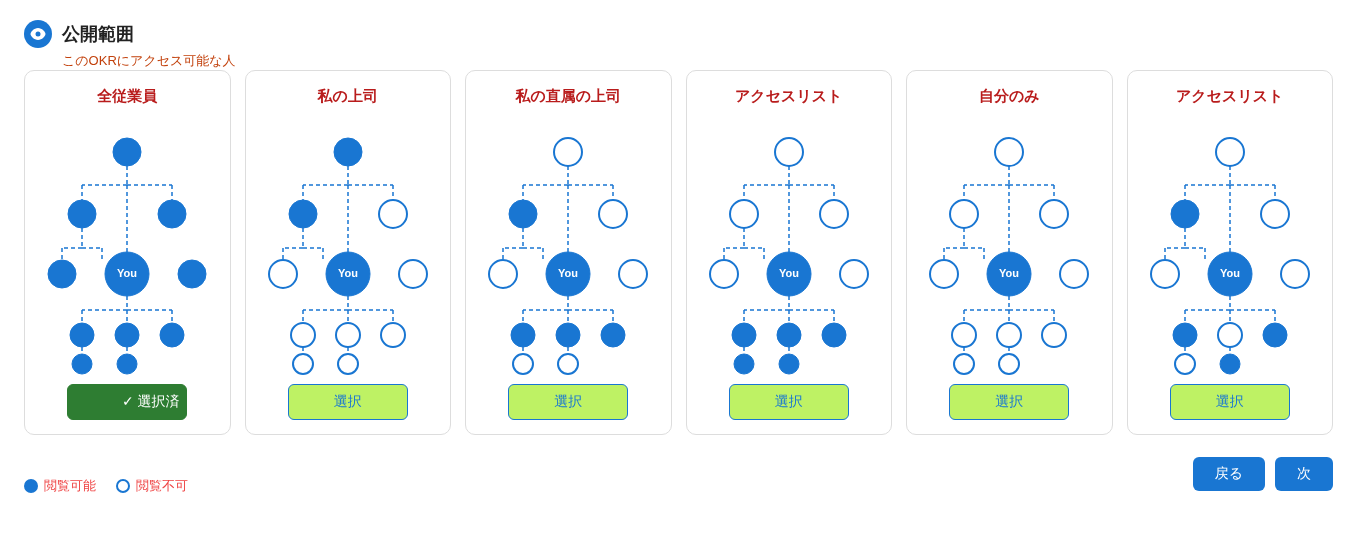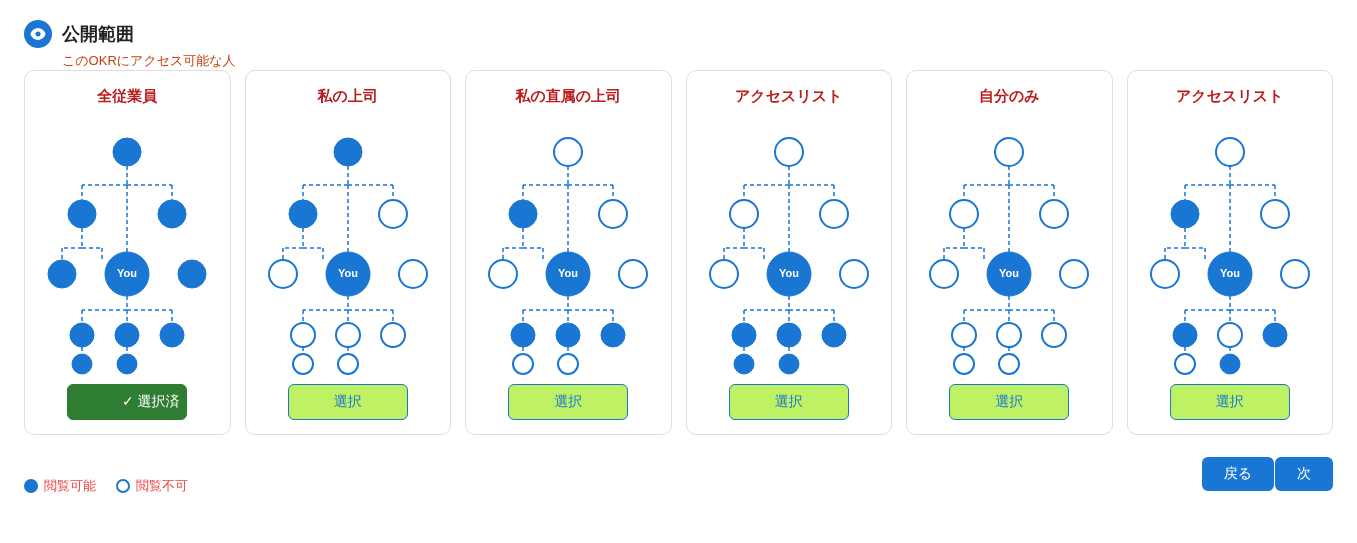--- a/index.html
+++ b/index.html
@@ -134,21 +134,21 @@
     .legend-dot-empty {
       width: 14px;
       height: 14px;
       border-radius: 50%;
       background: white;
       border: 2px solid #1976d2;
     }
 
     .footer-buttons {
       display: flex;
-      gap: 1px;
+      gap: 10px;
     }
 
     .btn-back, .btn-next {
       padding: 8px 22px;
       border-radius: 6px;
       font-size: 14px;
       font-weight: 500;
       cursor: pointer;
     }
 

